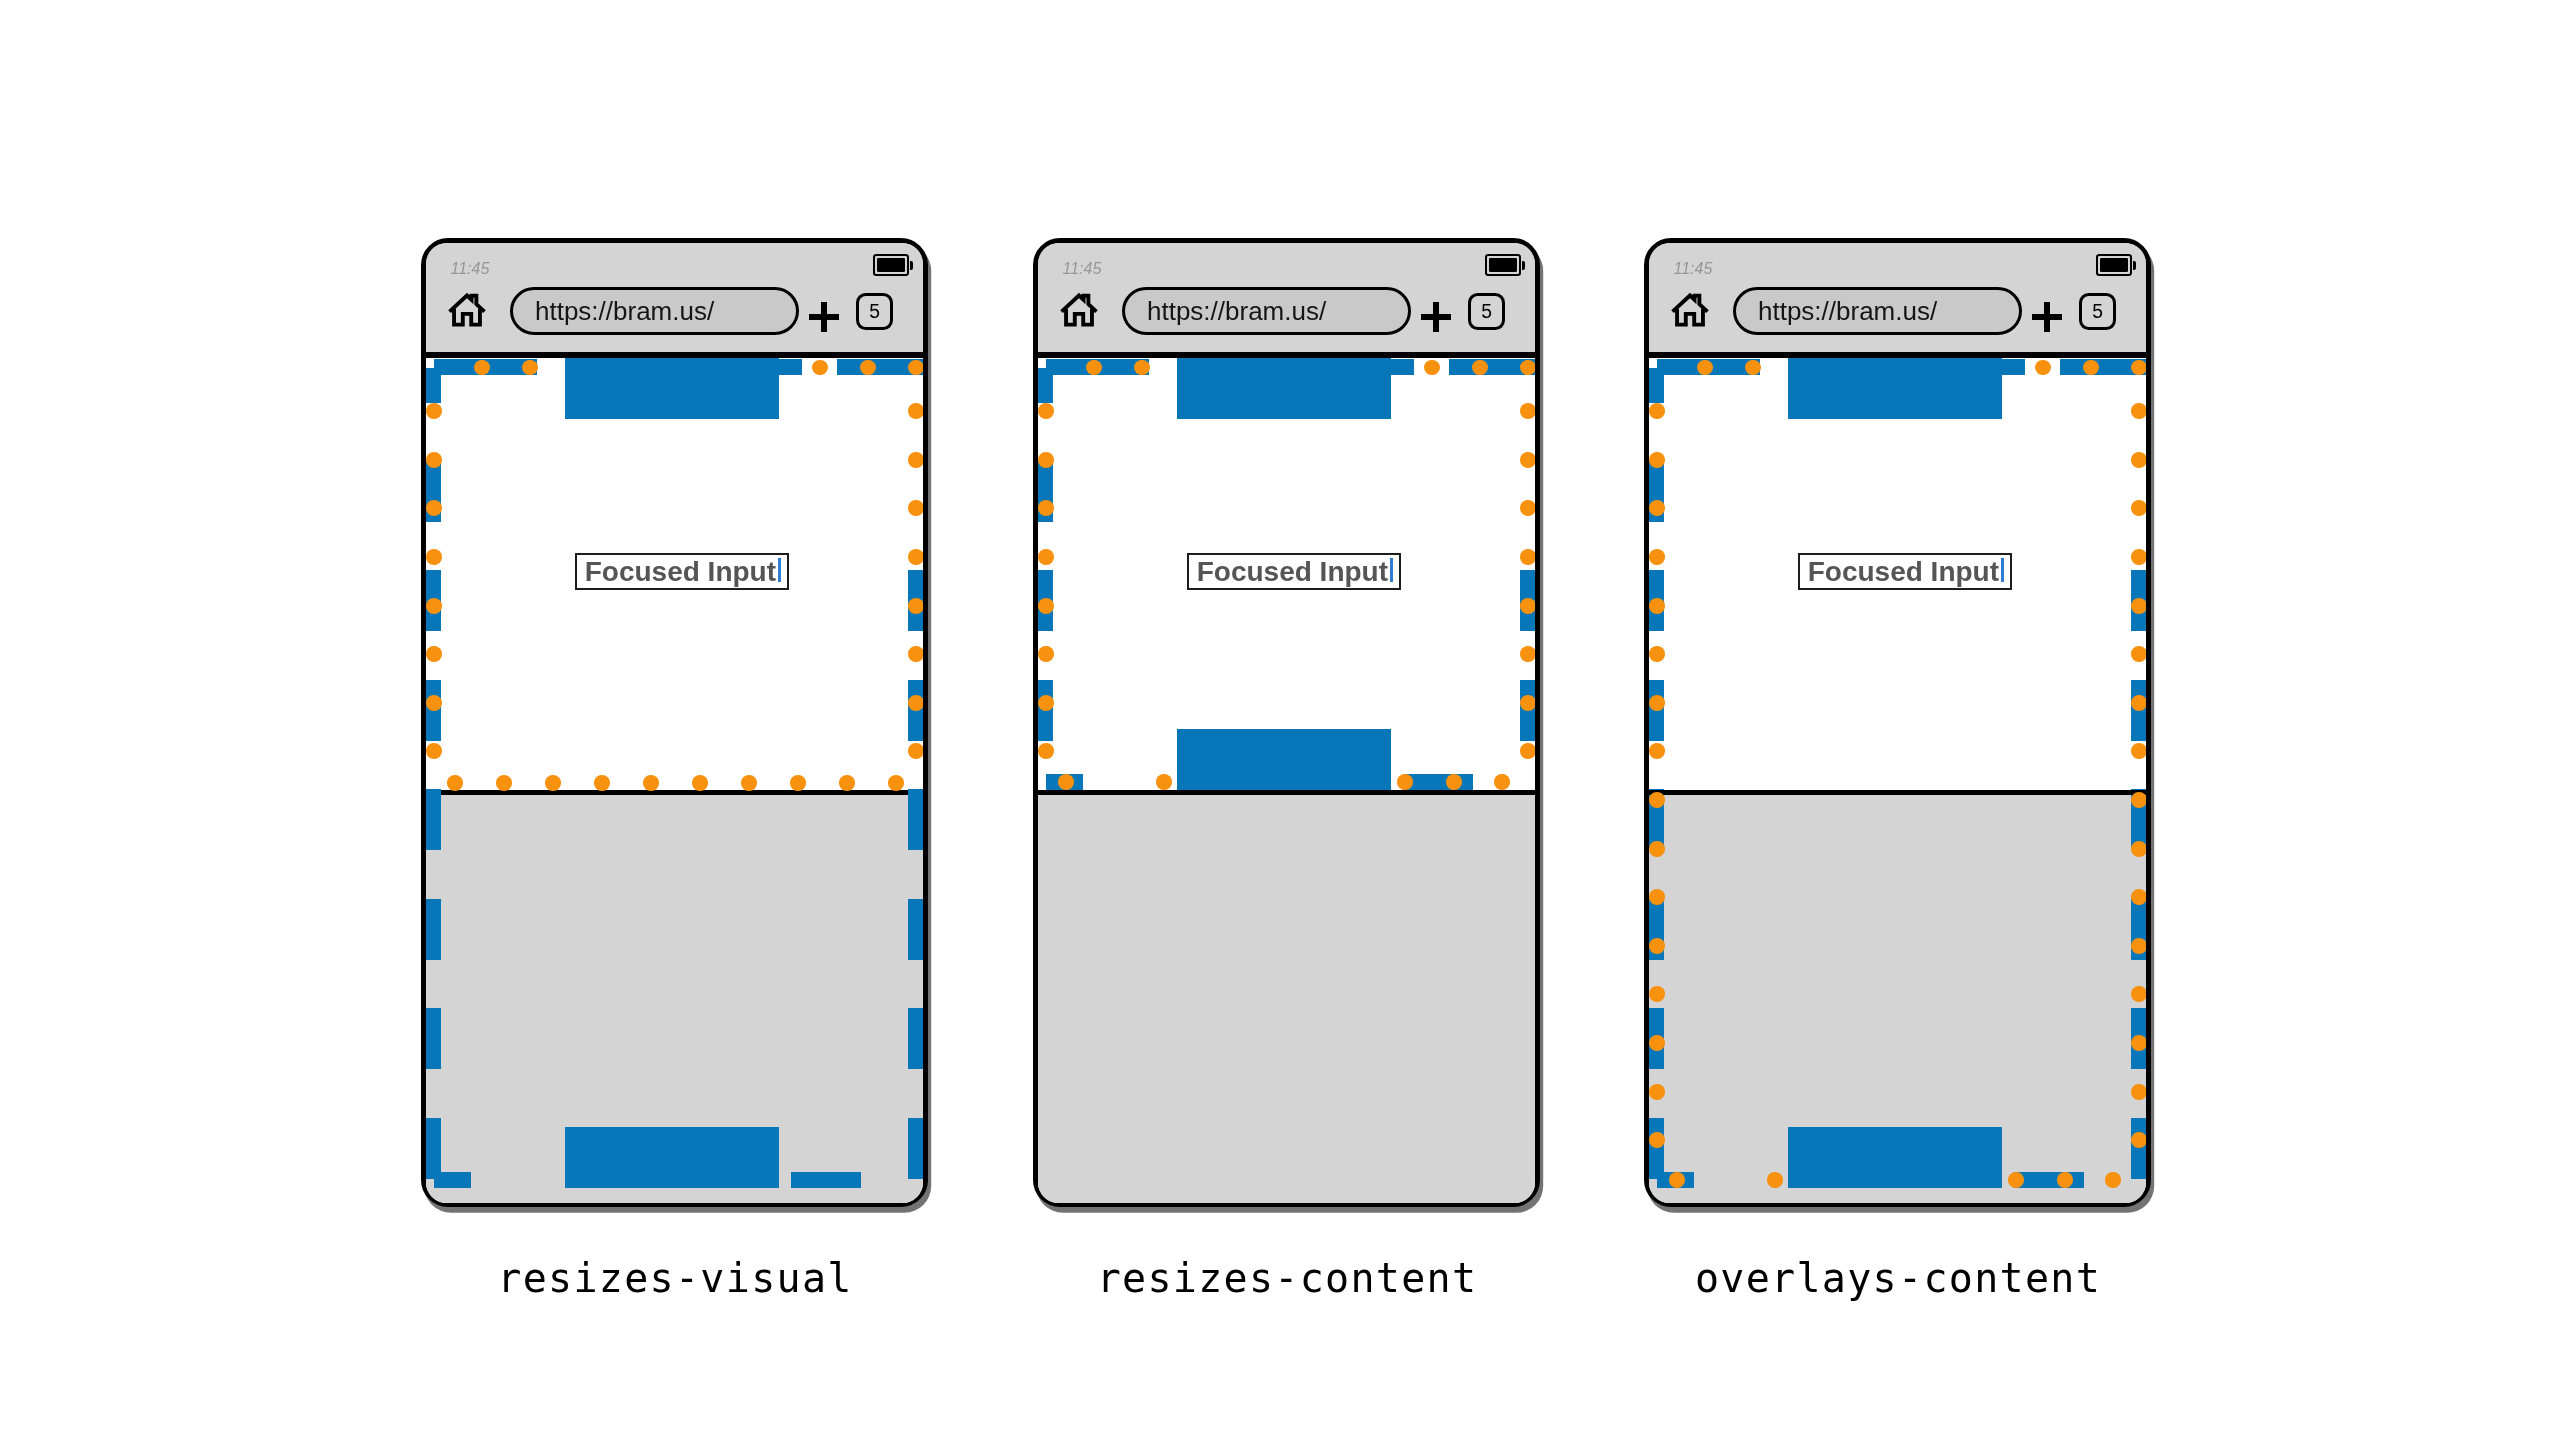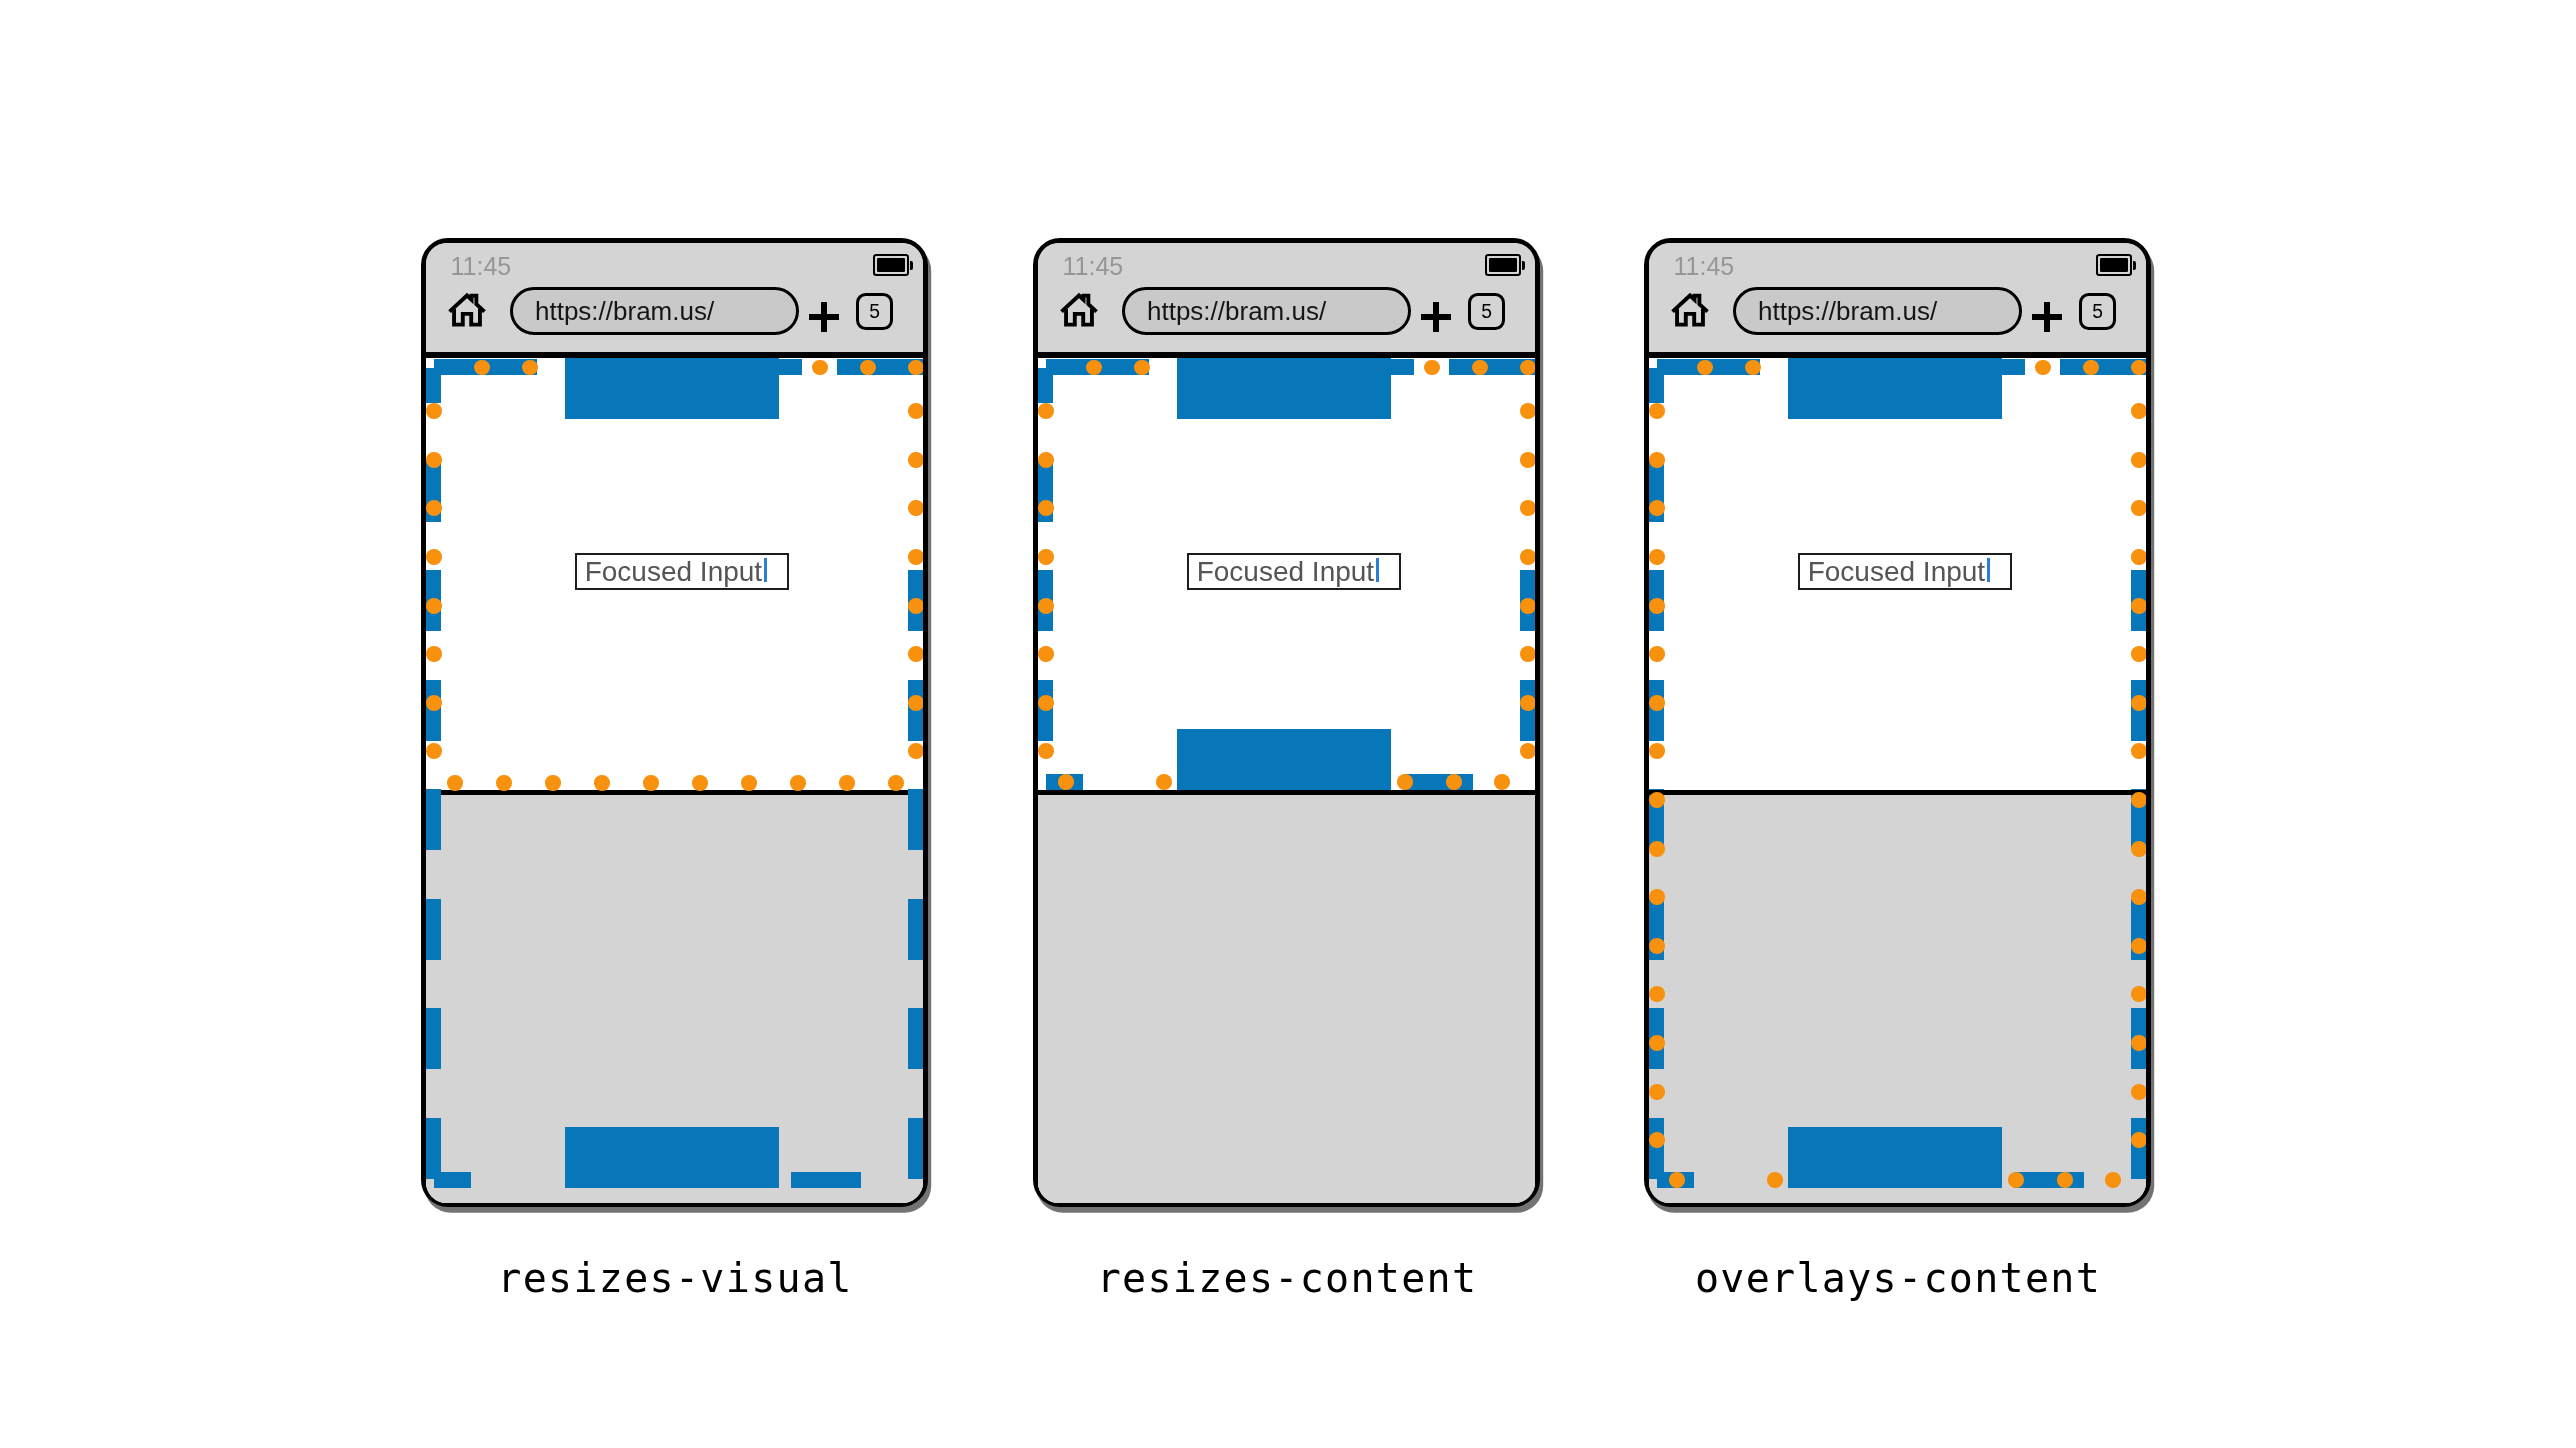--- a/index.html
+++ b/index.html
@@ -10,21 +10,21 @@
   }
   .phone {
     position:absolute; top:238px; width:497px; height:959px;
     border:5.2px solid #000; border-radius:27px; background:#fff;
     box-shadow:3.2px 5.8px 0 rgba(0,0,0,0.55);
   }
   .chrome {
     position:absolute; left:0; top:0; width:497px; height:109px;
     border-radius:20.6px 20.6px 0 0;
   }
-  .time { position:absolute; left:24.5px; top:9px; font-size:25px; }
+  .time { position:absolute; left:24.5px; top:17px; font-size:16px;font-style:italic; }
   .battery { position:absolute; right:14px; top:11px; width:32px; height:18px; border:2.6px solid #000; border-radius:3.2px; }
   .bfill { position:absolute; left:1.9px; top:1.9px; right:1.9px; bottom:1.9px; background:#000; border-radius:1.3px; }
   .bnub { position:absolute; right:-6.4px; top:4.5px; width:3.9px; height:9px; background:#000; border-radius:0 1.9px 1.9px 0; }
   .home { position:absolute; left:18.7px; top:46px; }
   .pill {
     position:absolute; left:84px; top:44px; width:283px; height:42px;
     border:3.9px solid #000; border-radius:25px;
   }
   .pill span { display:block; line-height:42px; padding-left:22px; font-size:26px; color:#151515; white-space:nowrap; }
   .plus { position:absolute; left:383px; top:59px; width:30px; height:30px; }
@@ -38,21 +38,21 @@
   .separator { position:absolute; left:0; top:109px; width:497px; height:5.8px; background:#000; }
   .content {
     position:absolute; left:0; top:115px; width:497px; height:845px;
     background:#fff; overflow:hidden; border-radius:0 0 20.6px 20.6px;
   }
   .keyline  { position:absolute; left:0; top:432px; width:497px; height:5.2px; background:#000; }
   .keyboard { position:absolute; left:0; top:437px; width:497px; height:408px; z-index:1; }
   .deco-el  { position:absolute; }
   .finput {
     position:absolute; left:149px; top:195px; width:210px; height:33px;
-    background:#fff; border:2.6px solid #1d1d1d; z-index:9; white-space:nowrap;
+    background:#fff; border:2.6px solid #1d1d1d; z-index:9; white-space:nowrap;font-weight:bold;
   }
   .ftext { display:inline-block; vertical-align:middle; line-height:33px; padding-left:7.7px; font-size:28px; }
   .caret { display:inline-block; vertical-align:middle; width:3.2px; height:24.5px; margin-left:1.9px; margin-top:-2.6px; }
   .plabel {
     position:absolute; top:1255px; width:612px; text-align:center;
     font-family:"DejaVu Sans Mono", monospace; font-size:40px; letter-spacing:1.3px; color:#000;
   }
 </style>
 </head>
 <body>

